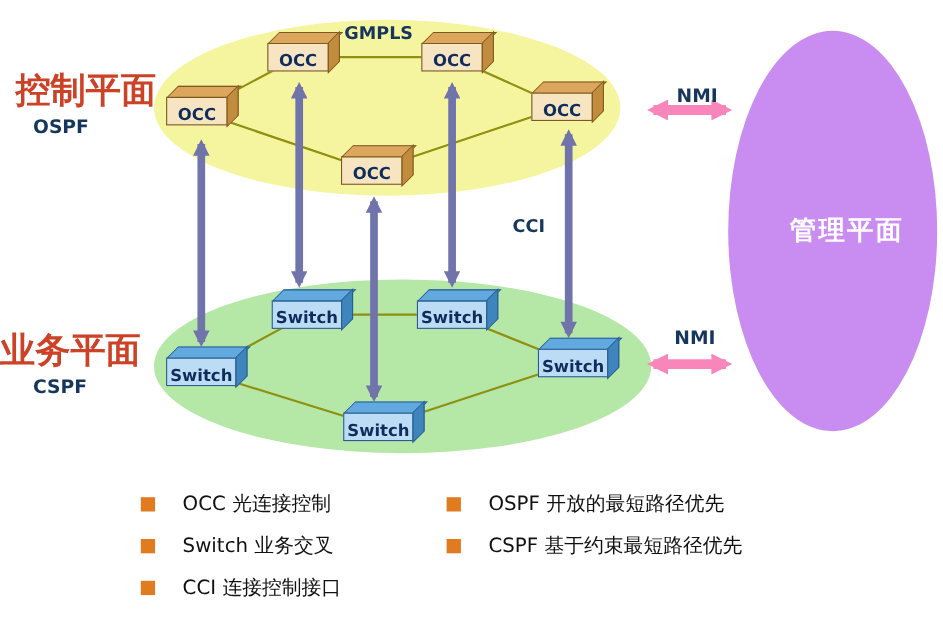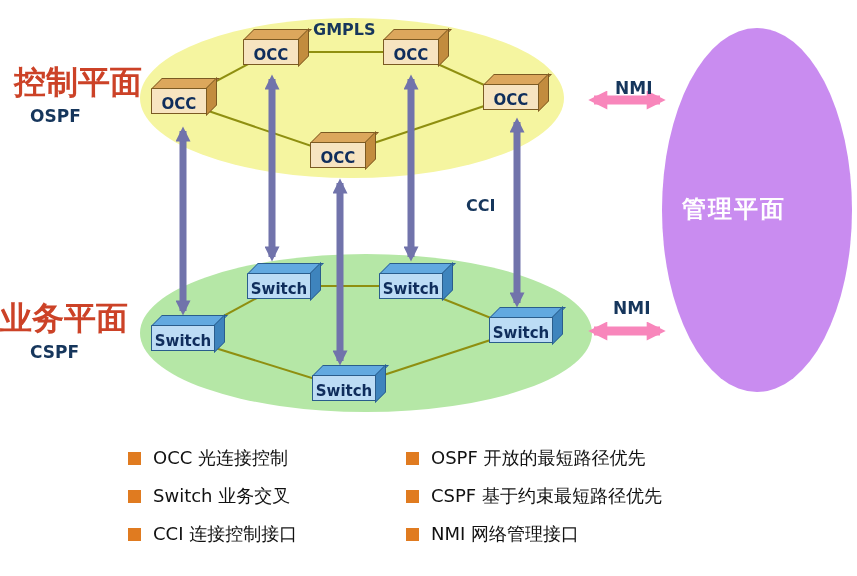--- a/index.html
+++ b/index.html
@@ -46,21 +46,21 @@
   .mgmt-label {
     font-size:24px; font-weight:bold; color:#ffffff; letter-spacing:2px;
     transform:translate(-50%,-50%);
   }
 
   
   .legend {
     position:absolute; left:128px; top:446px; z-index:5;
     display:grid; grid-template-columns:278px auto; row-gap:14px;
   }
-  .legend-item { display:flex; align-items:center; gap:12px; font-size:18px; color:#111; white-space:nowrap; }
+  .legend-item { display:flex; align-items:center; gap:25px; font-size:18px; color:#111; white-space:nowrap; }
   .bullet { width:13px; height:13px; background:#e07b20; flex:0 0 13px; }
 </style>
 </head>
 <body>
 
 <div class="stage">
 
   <svg width="857" height="576" viewBox="0 0 857 576">
     <defs>
       <marker id="arrP" viewBox="0 0 10 10" refX="7" refY="5" markerWidth="16" markerHeight="15" orient="auto-start-reverse" markerUnits="userSpaceOnUse">
@@ -158,21 +158,21 @@
   </div>
 
   <div class="lbl tag" style="left:313px;top:20px">GMPLS</div>
   <div class="lbl plane-title" style="left:14px;top:61px">控制平面</div>
   <div class="lbl acronym" style="left:30px;top:93px">OSPF</div>
   <div class="lbl tag" style="left:466px;top:196px">CCI</div>
   <div class="lbl acronym" style="left:615px;top:65px">NMI</div>
   <div class="lbl acronym" style="left:613px;top:285px">NMI</div>
   <div class="lbl plane-title" style="left:0;top:297px">业务平面</div>
   <div class="lbl acronym" style="left:30px;top:329px">CSPF</div>
-  <div class="lbl mgmt-label" style="left:734px;top:209px">管理平面</div>
+  <div class="lbl mgmt-label" style="left:770px;top:209px">管理平面</div>
 
   <div class="legend">
     <div class="legend-item">
       <span class="bullet"></span>
       <span>OCC 光连接控制</span>
     </div>
     <div class="legend-item">
       <span class="bullet"></span>
       <span>OSPF 开放的最短路径优先</span>
     </div>
@@ -181,19 +181,15 @@
       <span>Switch 业务交叉</span>
     </div>
     <div class="legend-item">
       <span class="bullet"></span>
       <span>CSPF 基于约束最短路径优先</span>
     </div>
     <div class="legend-item">
       <span class="bullet"></span>
       <span>CCI 连接控制接口</span>
     </div>
-    <div class="legend-item">
-      <span class="bullet"></span>
-      <span>NMI 网络管理接口</span>
-    </div>
   </div>
 
 </div>
 
 </body></html>

